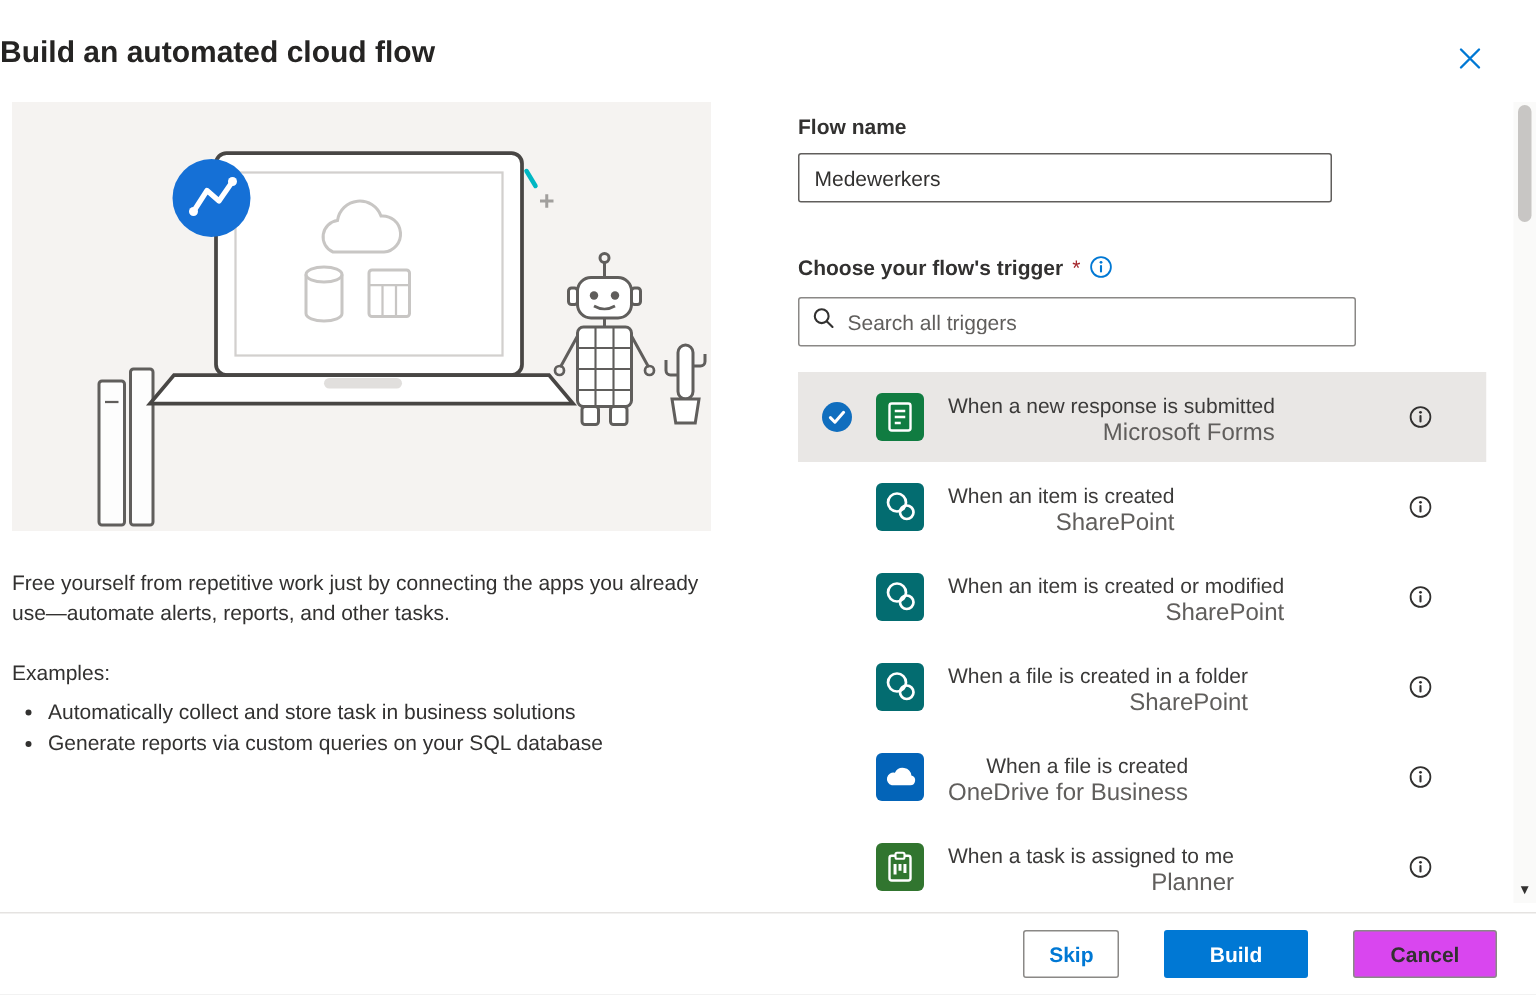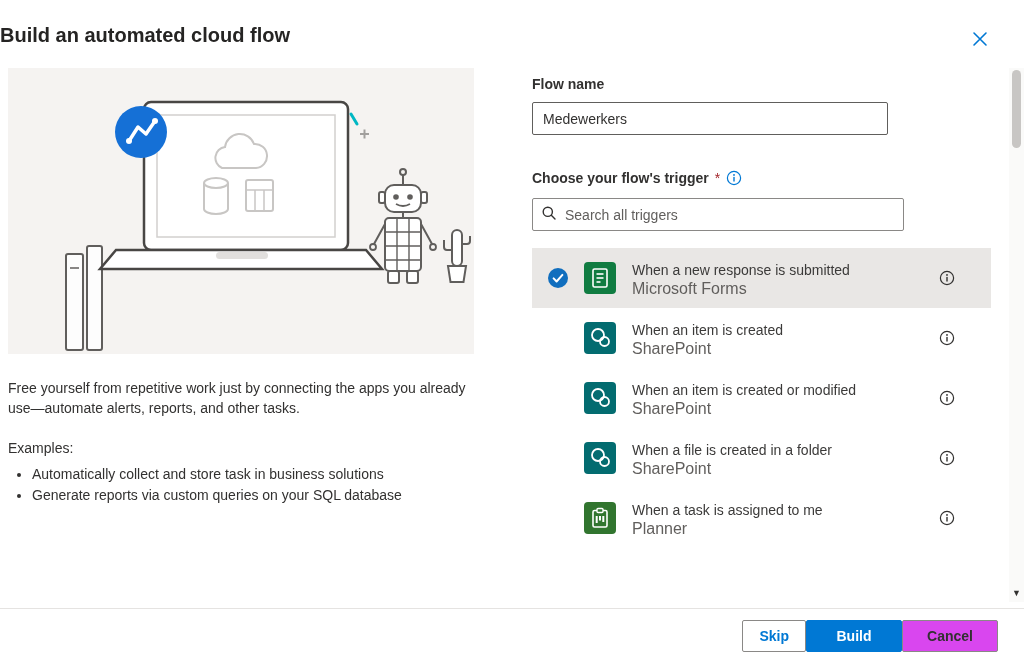--- a/index.html
+++ b/index.html
@@ -72,21 +72,21 @@
     position: absolute; left: 0; top: 172px;
     width: 459px; height: 352px; overflow: hidden;
   }
   .trigger-row {
     height: 60px; display: flex; align-items: center;
     padding: 0 14px 0 16px; cursor: pointer;
   }
   .trigger-row.selected { background: #e9e7e5; }
   .check-slot { width: 20px; height: 20px; margin-right: 16px; flex: 0 0 auto; }
   .app-icon { width: 32px; height: 32px; flex: 0 0 auto; }
-  .trigger-texts { margin-left: 16px; display: flex; flex-direction: column; gap: 2px; min-width: 0; }
+  .trigger-texts { margin-left: 16px; display: flex; flex-direction: column; gap: 2px; min-width: 0; align-items: flex-end; }
   .trigger-title { font-size: 14px; color: #3b3a39; line-height: 18px; white-space: nowrap; }
   .trigger-subtitle { font-size: 16px; color: #605e5c; line-height: 15px; white-space: nowrap; }
   .row-info { margin-left: auto; margin-right: 22px; color: #323130; display: inline-flex; cursor: pointer; }
   
   .scrollbar {
     position: absolute; right: 0; top: 68px;
     width: 15px; height: 534px; background: #fafaf9;
   }
   .scroll-thumb {
     position: absolute; top: 2px; left: 3px;
@@ -95,21 +95,21 @@
   .scroll-down {
     position: absolute; bottom: 2px; left: 0; width: 15px; height: 14px;
     display:flex; align-items:center; justify-content:center;
     font-size: 9px; color: #323130; cursor: pointer;
   }
   
   .footer {
     position: absolute; left: 0; bottom: 0; width: 100%; height: 55px;
     border-top: 1px solid #e5e3e1;
     display: flex; align-items: center; justify-content: flex-end;
-    gap: 0; padding-right: 26px; background: #fff;
+    gap: 30px; padding-right: 26px; background: #fff;
   }
   .btn {
     height: 32px; border-radius: 2px; font-size: 14px; font-weight: 700;
     font-family: inherit; cursor: pointer;
   }
   .btn-skip { background:#fff; border: 1px solid #8a8886; color: #0078d4; padding: 0 16px; }
   .btn-create { background:#0078d4; border: 1px solid #0078d4; color: #fff; min-width: 96px; padding: 0 20px; }
   .btn-cancel { background:#d946ef; border: 1px solid #8a8886; color: #323130; min-width: 96px; padding: 0 20px; }
 </style>
 </head>
@@ -314,20 +314,40 @@
         </span>
         <span class="row-info">
           <svg width="16" height="16" viewBox="0 0 16 16">
               <circle cx="8" cy="8" r="6.6" fill="none" stroke="currentColor" stroke-width="1.2"></circle>
               <circle cx="8" cy="4.9" r="0.95" fill="currentColor"></circle>
               <rect x="7.3" y="6.7" width="1.4" height="5" rx="0.7" fill="currentColor"></rect>
             </svg>
         </span>
       </div>
 
+      <div class="trigger-row">
+        <span class="check-slot"></span>
+        <span class="app-icon">
+          <svg width="32" height="32" viewBox="0 0 32 32">
+              <rect width="32" height="32" rx="4" fill="#0364b8"></rect>
+              <path d="M10.5 21.5 h12.2 a3.3 3.3 0 0 0 0.9 -6.5 a5.8 5.8 0 0 0 -11 -1.8 a4.2 4.2 0 0 0 -2.1 8.3 z" fill="#fff"></path>
+            </svg>
+        </span>
+        <span class="trigger-texts">
+          <span class="trigger-title">When a file is created</span>
+          <span class="trigger-subtitle">OneDrive for Business</span>
+        </span>
+        <span class="row-info">
+          <svg width="16" height="16" viewBox="0 0 16 16">
+              <circle cx="8" cy="8" r="6.6" fill="none" stroke="currentColor" stroke-width="1.2"></circle>
+              <circle cx="8" cy="4.9" r="0.95" fill="currentColor"></circle>
+              <rect x="7.3" y="6.7" width="1.4" height="5" rx="0.7" fill="currentColor"></rect>
+            </svg>
+        </span>
+      </div>
 
       <div class="trigger-row">
         <span class="check-slot"></span>
         <span class="app-icon">
           <svg width="32" height="32" viewBox="0 0 32 32">
               <rect width="32" height="32" rx="4" fill="#31752f"></rect>
               <rect x="9" y="8.5" width="14" height="16.5" rx="1.5" fill="none" stroke="#fff" stroke-width="1.6"></rect>
               <rect x="13" y="6.5" width="6" height="4" rx="1" fill="#31752f" stroke="#fff" stroke-width="1.4"></rect>
               <line x1="12.7" y1="14" x2="12.7" y2="21" stroke="#fff" stroke-width="2"></line>
               <line x1="16" y1="14" x2="16" y2="18.5" stroke="#fff" stroke-width="2"></line>

